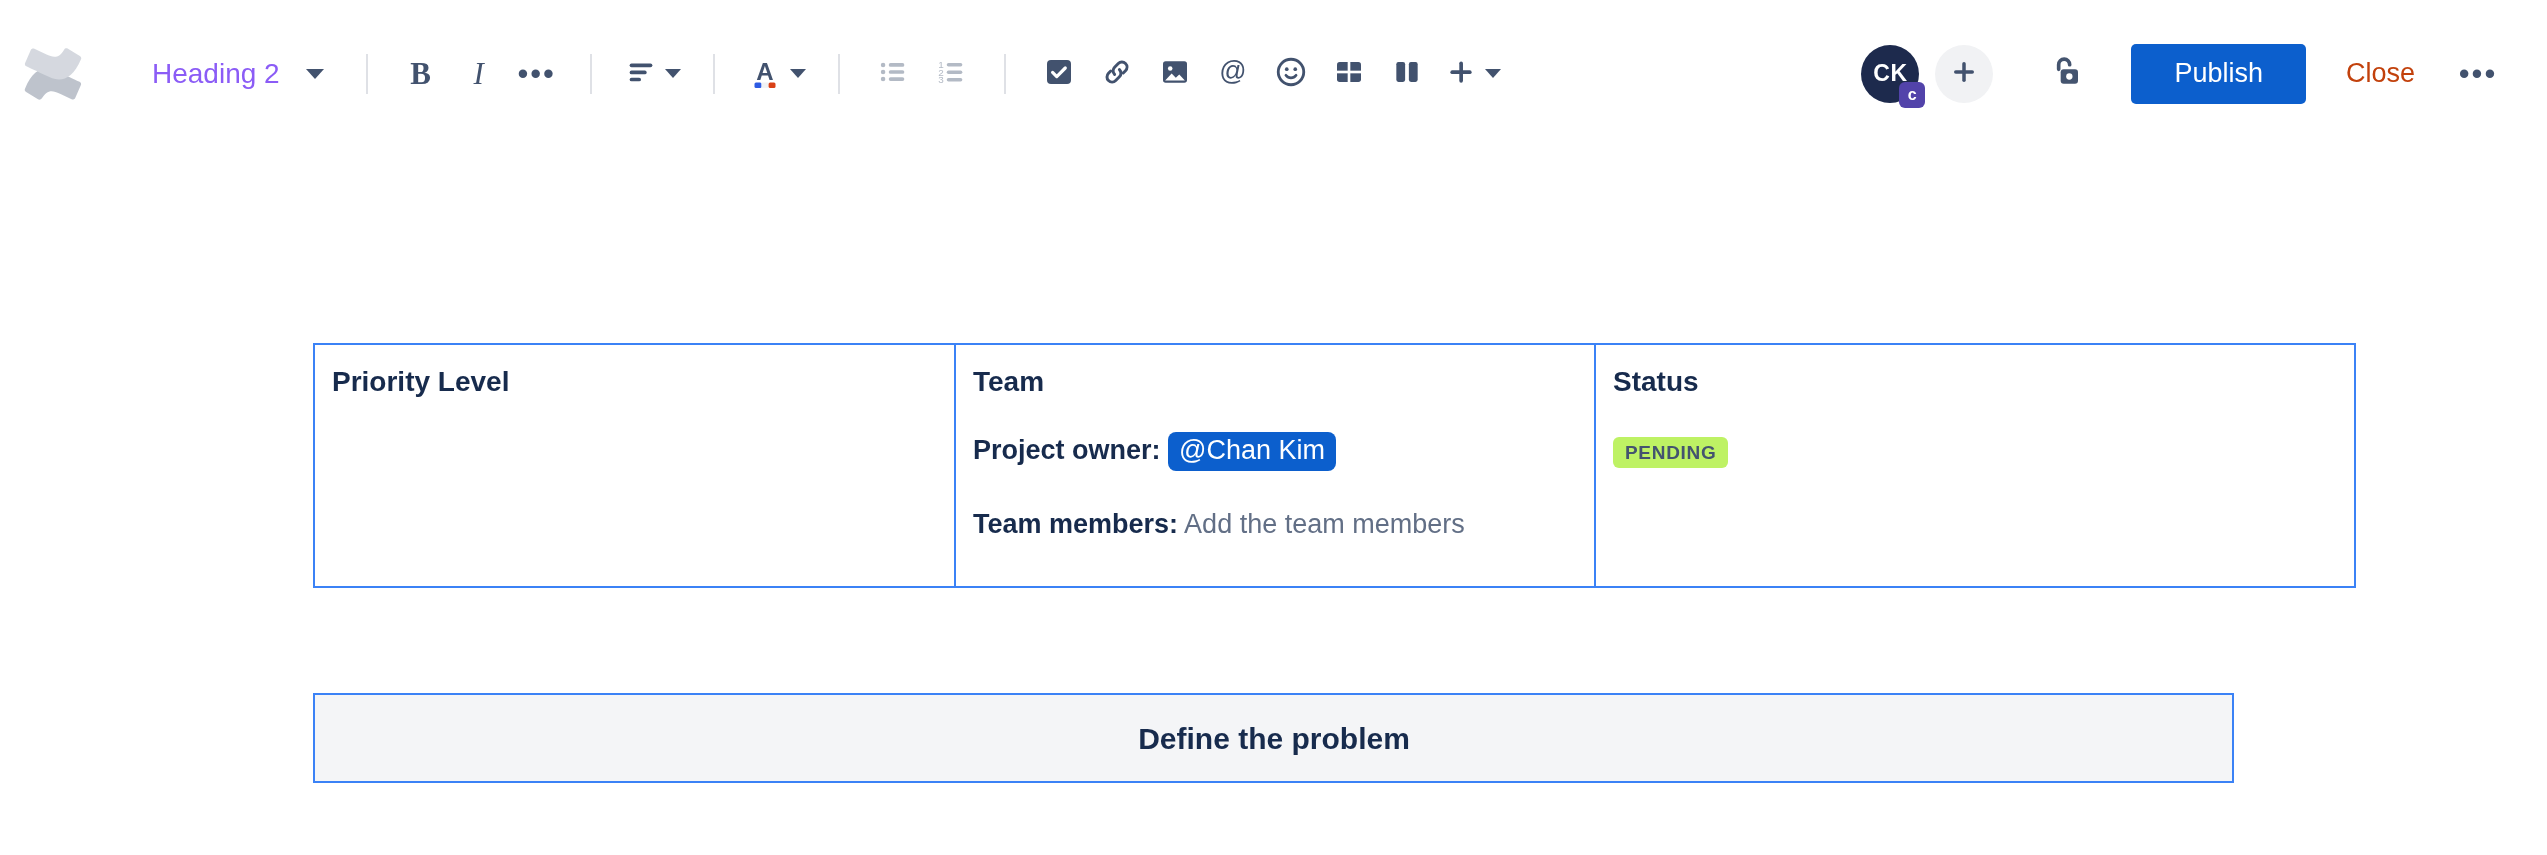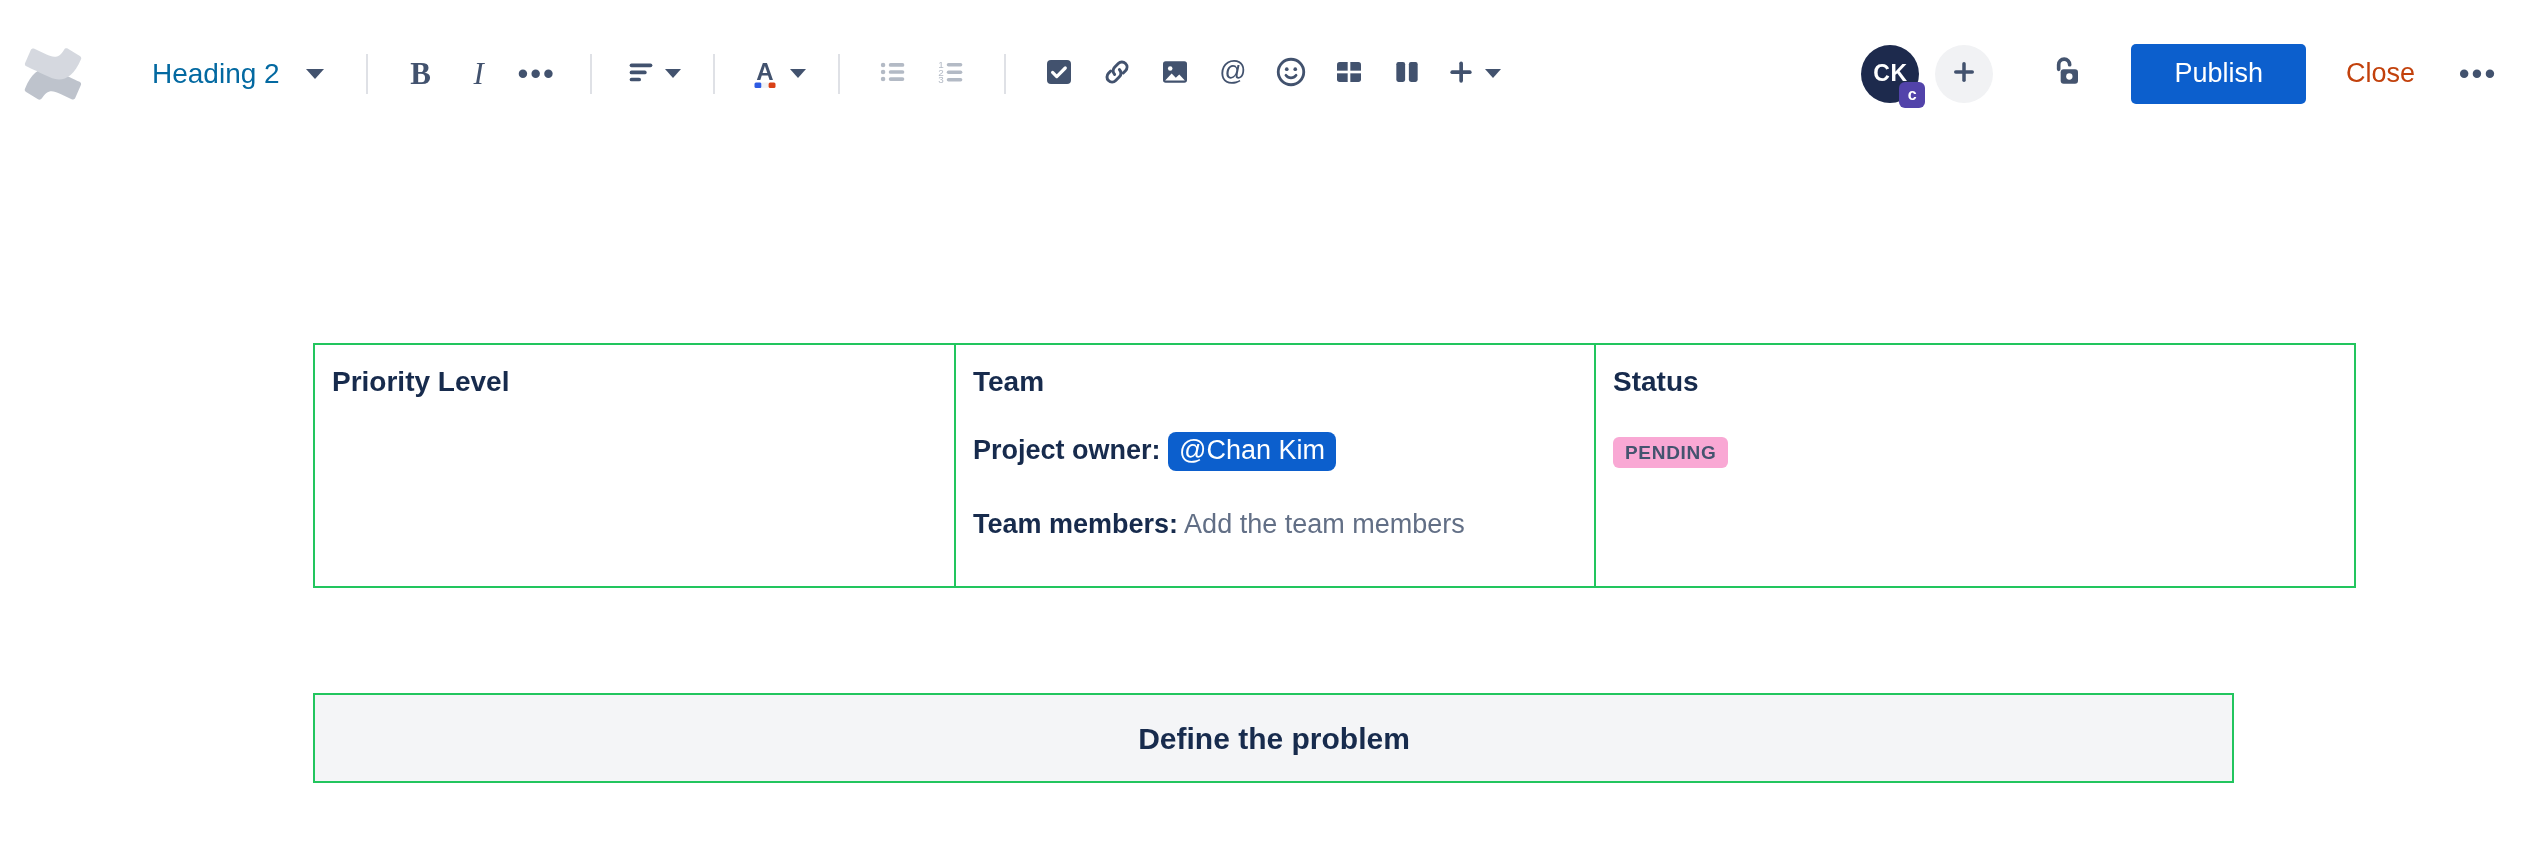--- a/index.html
+++ b/index.html
@@ -64,21 +64,21 @@
     height: 58px;
     display: flex;
     align-items: center;
     gap: 26px;
     padding: 0 18px 0 20px;
     border: none;
     background: transparent;
     border-radius: 5px;
     cursor: pointer;
     font-size: 28px;
-    color: #0369a1;
+    color: #8b5cf6;
     font-family: "Liberation Sans", sans-serif;
   }
 
   .chev {
     width: 0; height: 0;
     border-left: 9px solid transparent;
     border-right: 9px solid transparent;
     border-top: 10px solid #42526e;
     flex: 0 0 auto;
   }
@@ -207,21 +207,21 @@
   }
 
   .tbl-wrap { padding-left: 313px; }
 
   table.doc-table {
     border-collapse: collapse;
     table-layout: fixed;
     margin-top: 0;
   }
   table.doc-table td, table.doc-table th {
-    border: 2px solid #22c55e;
+    border: 2px solid #3b82f6;
     vertical-align: top;
     padding: 17px 16px 4px 17px;
     font-size: 27px;
     line-height: 1.45;
     font-weight: normal;
     text-align: left;
   }
 
   
   #table-overview { width: 1921px; margin-top: 196px; }
@@ -253,21 +253,21 @@
     border-radius: 8px;
     padding: 3px 11px 5px 11px;
     font-size: 27px;
     line-height: 1.15;
     cursor: pointer;
     vertical-align: baseline;
   }
 
   .lozenge {
     display: inline-block;
-    background: #f9a8d4;
+    background: #bef264;
     color: #44546f;
     border-radius: 6px;
     padding: 6px 12px 6px 12px;
     font-size: 19px;
     font-weight: bold;
     letter-spacing: .7px;
     line-height: 1;
     cursor: pointer;
   }
 

